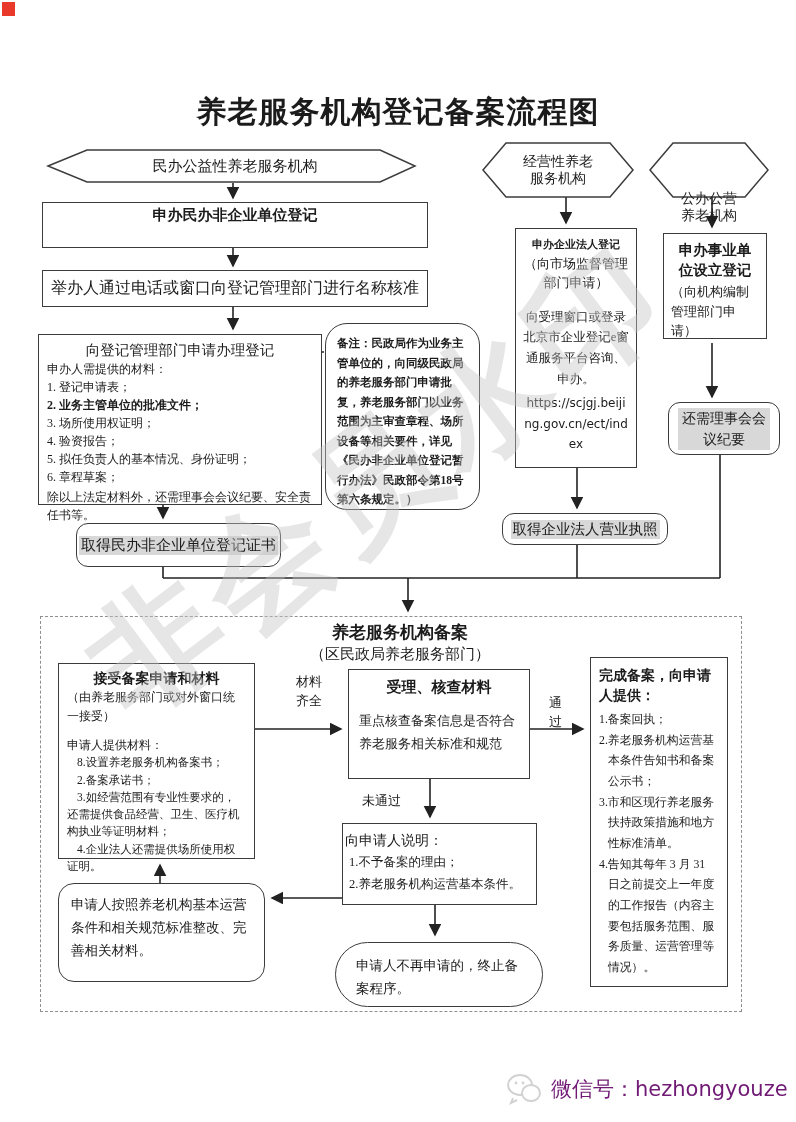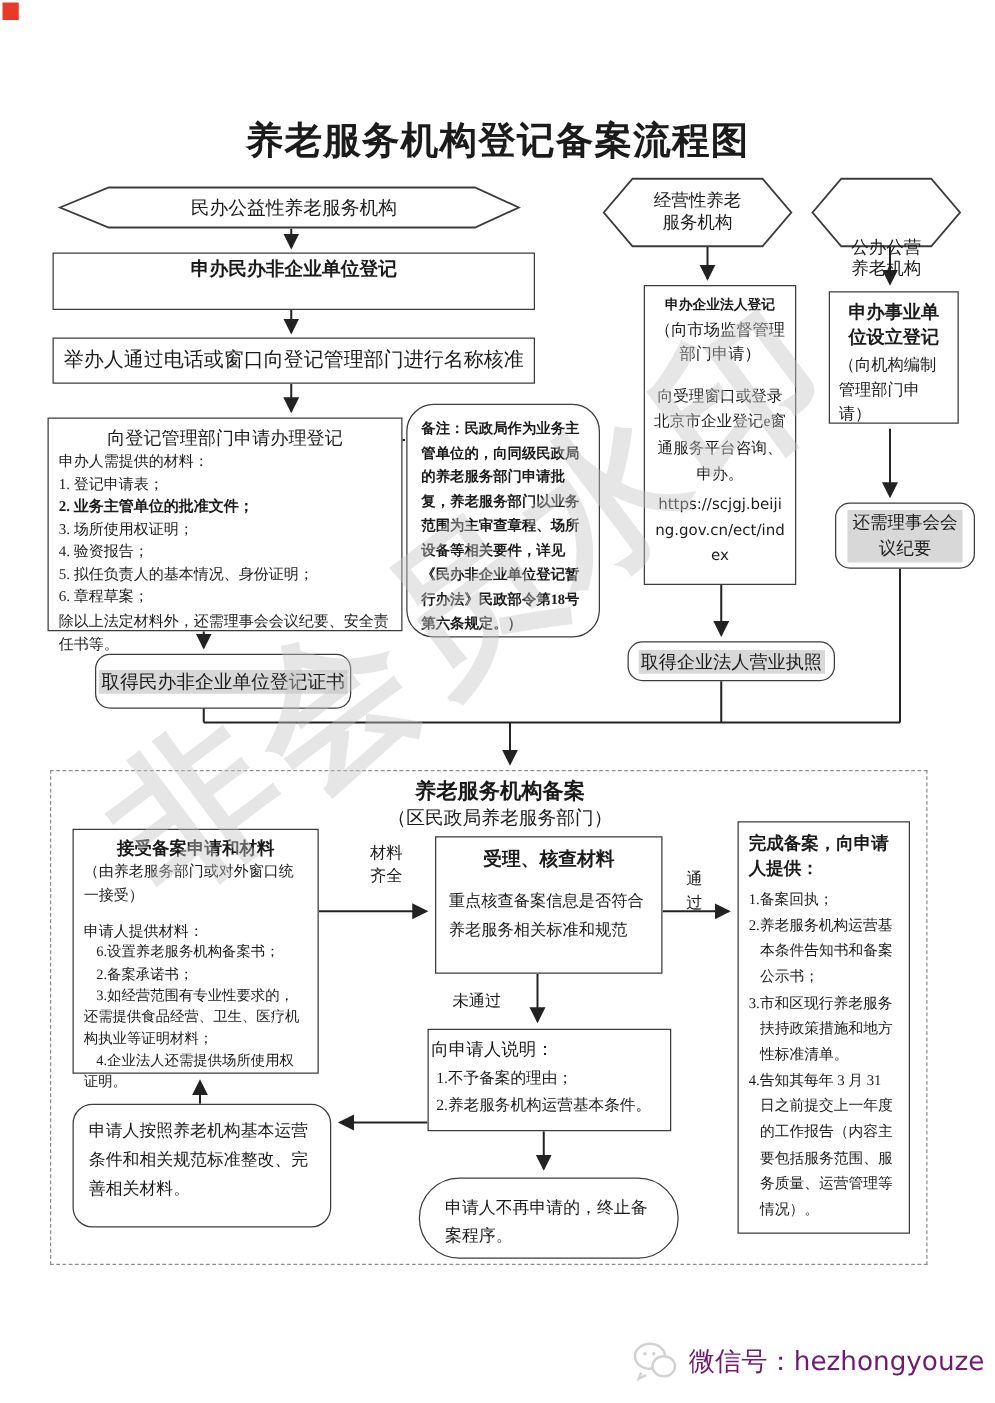--- a/index.html
+++ b/index.html
@@ -138,21 +138,21 @@
   <div class="abs" style="left:40px;top:616px;width:702px;height:396px;border:1.5px dashed #8f8f8f;background:transparent;"></div>
 
   <div class="abs bold center" style="left:240px;top:621px;width:320px;height:22px;font-size:17px;">养老服务机构备案</div>
   <div class="abs center" style="left:240px;top:644px;width:320px;height:20px;font-size:15px;">（区民政局养老服务部门）</div>
 
   <div class="abs box" style="left:58px;top:663px;width:197px;height:196px;padding:6px 8px;">
     <div class="bold" style="text-align:center;font-size:14px;">接受备案申请和材料</div>
     <div class="small" style="line-height:1.6;">（由养老服务部门或对外窗口统一接受）</div>
     <div class="small" style="margin-top:10px;">申请人提供材料：</div>
     <ul class="small" style="font-size:11.5px;">
-      <li style="padding-left:10px;">6.设置养老服务机构备案书；</li>
+      <li style="padding-left:10px;">8.设置养老服务机构备案书；</li>
       <li style="padding-left:10px;">2.备案承诺书；</li>
       <li style="text-indent:10px;">3.如经营范围有专业性要求的，还需提供食品经营、卫生、医疗机构执业等证明材料；</li>
       <li style="text-indent:10px;">4.企业法人还需提供场所使用权证明。</li>
     </ul>
   </div>
 
   <div class="abs label breakall" style="left:296px;top:673px;width:30px;">
     <span>材料齐全</span>
   </div>
   <div class="abs label breakall" style="left:549px;top:694px;width:16px;">

